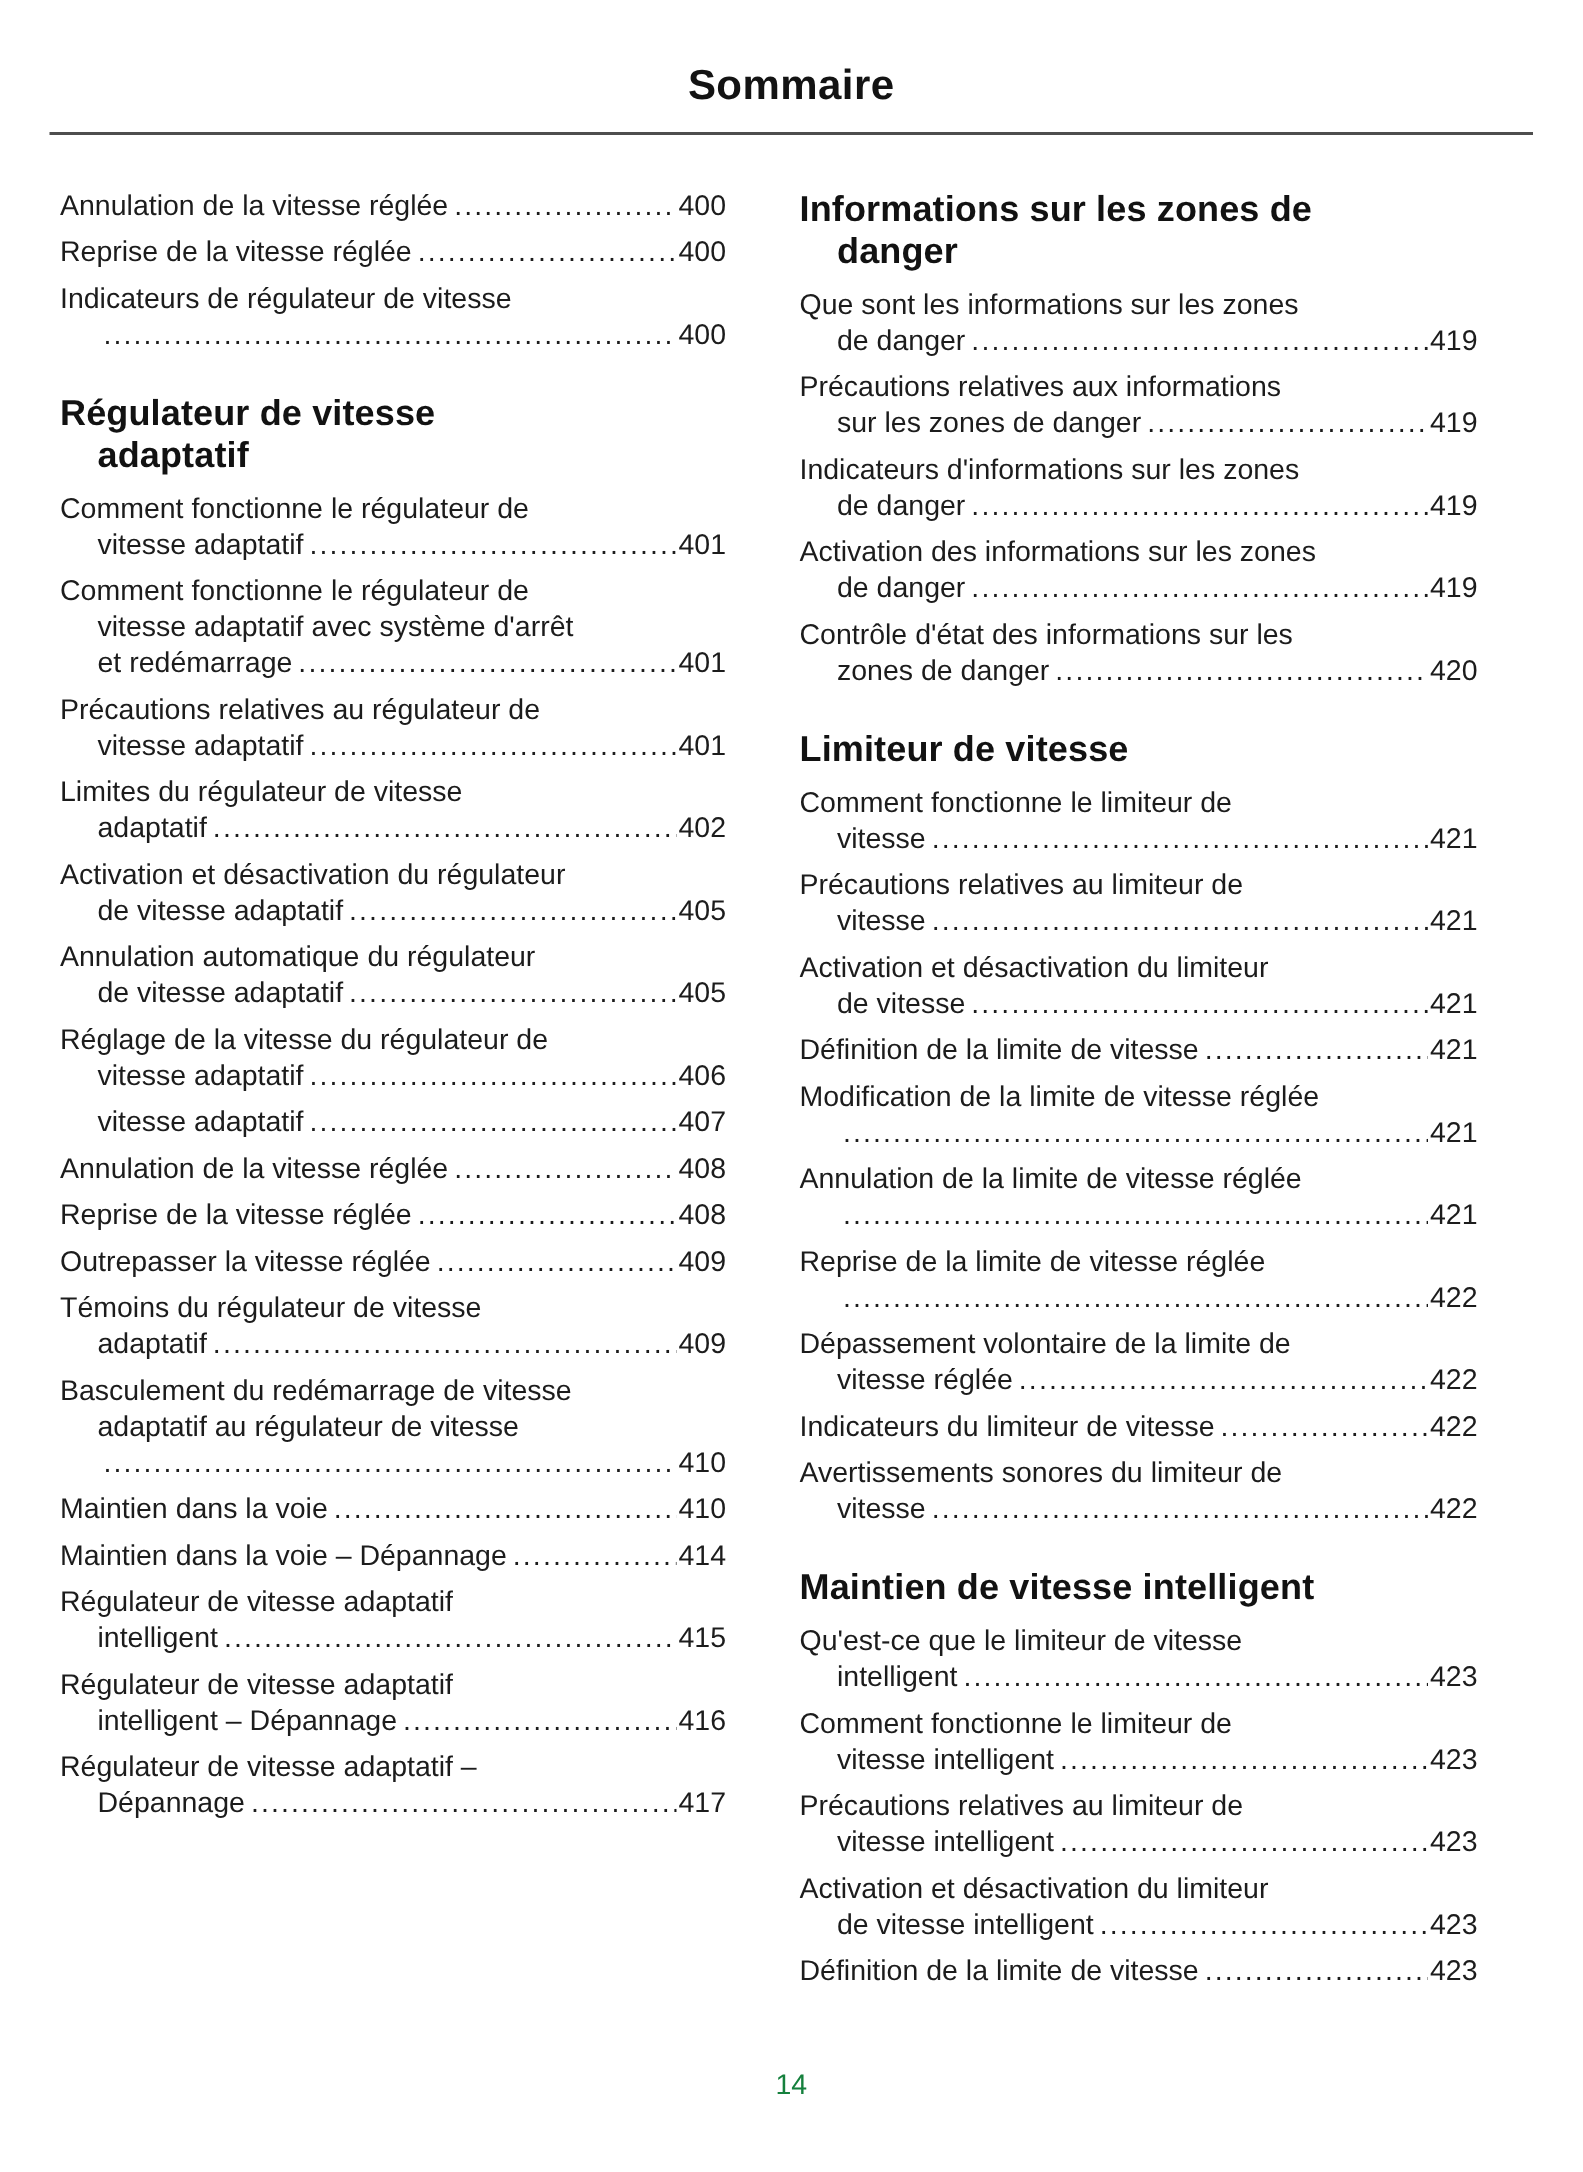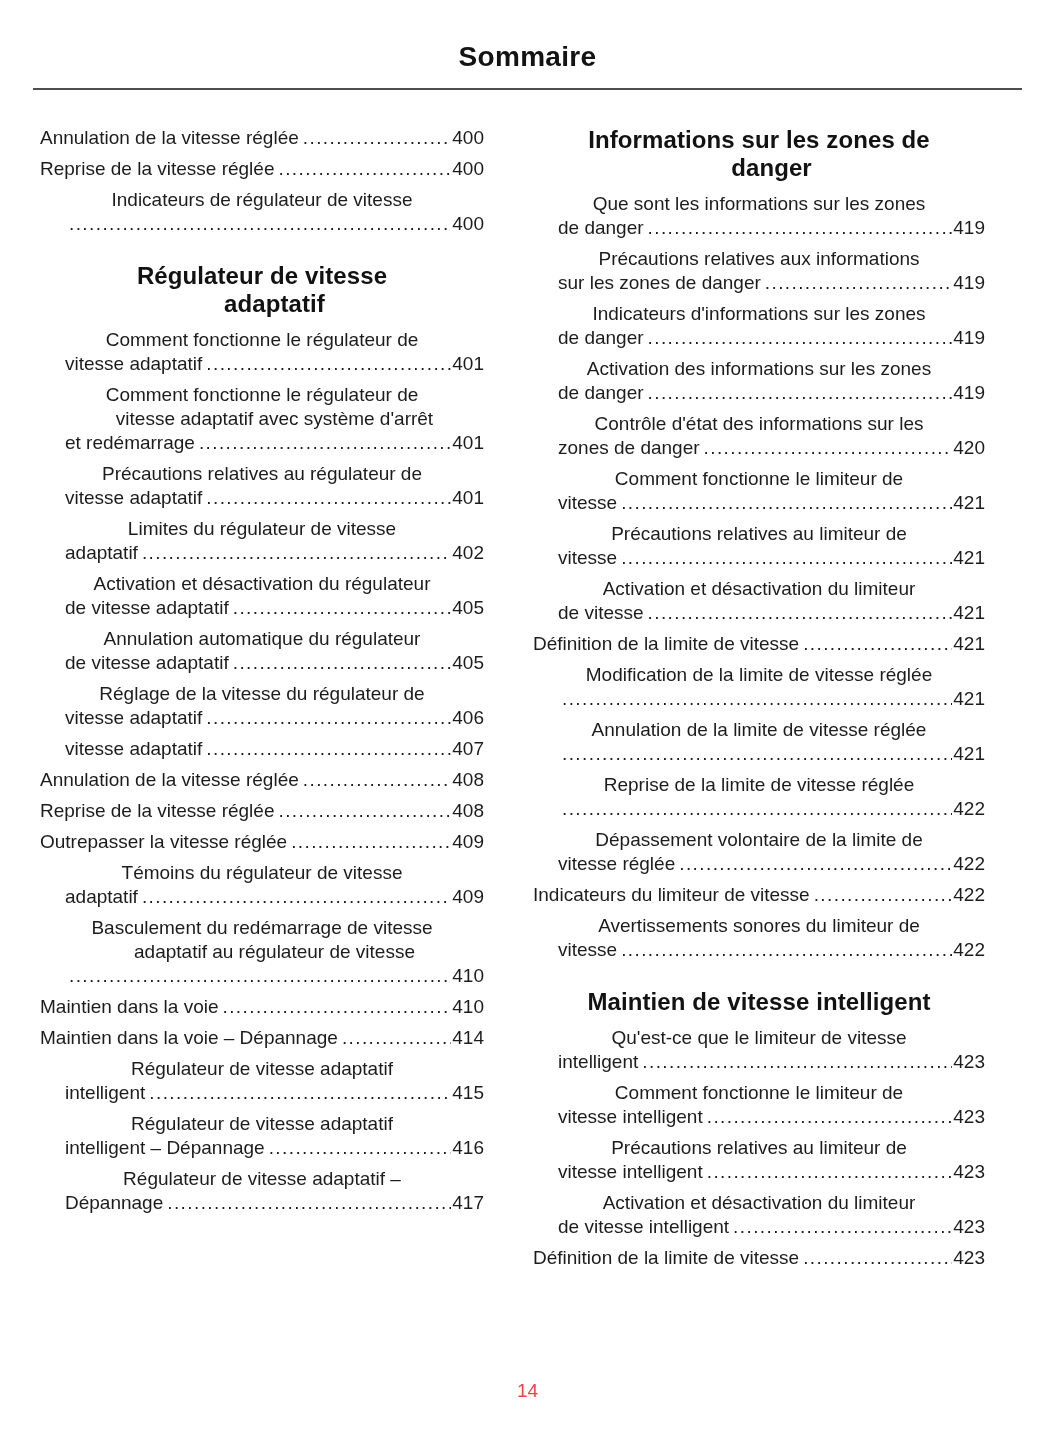--- a/index.html
+++ b/index.html
@@ -26,21 +26,21 @@
   }
   .rule { border: 0; border-top: 2px solid #4e4e4e; margin: 12px 0 0 0; }
 
   .columns {
     display: grid;
     grid-template-columns: 444px 452px;
     column-gap: 49px;
     padding-left: 7px;
     margin-top: 36px;
   }
-  .col { min-width: 0; text-align: center; }
+  .col { min-width: 0; }
 
   .sec-heading {
     margin: 26px 0 10px 0;
     font-size: 24px;
     line-height: 28px;
     font-weight: 700;
     color: #121212;
     letter-spacing: 0.1px;
   }
   .col > .sec-heading:first-child { margin-top: 0; }
@@ -64,21 +64,21 @@
   }
   .pg { flex: 0 0 auto; white-space: nowrap; }
 
   .footer {
     position: absolute;
     left: 0;
     right: 0;
     bottom: 46px;
     text-align: center;
     font-size: 19px;
-    color: #ef4444;
+    color: #15803d;
   }
 </style>
 </head>
 <body>
 
 <div class="page">
   <header>
     <h1 class="title">Sommaire</h1>
     <hr class="rule">
   </header>
@@ -290,20 +290,23 @@
           </div>
         </div>
         <div class="entry">
           <div class="eline">Contrôle d'état des informations sur les</div>
           <div class="lastline cont">
             <span class="ltext">zones de danger</span>
             <span class="dots"></span>
             <span class="pg">420</span>
           </div>
         </div>
+        <h2 class="sec-heading">
+          <span class="hline">Limiteur de vitesse</span>
+        </h2>
         <div class="entry">
           <div class="eline">Comment fonctionne le limiteur de</div>
           <div class="lastline cont">
             <span class="ltext">vitesse</span>
             <span class="dots"></span>
             <span class="pg">421</span>
           </div>
         </div>
         <div class="entry">
           <div class="eline">Précautions relatives au limiteur de</div>

